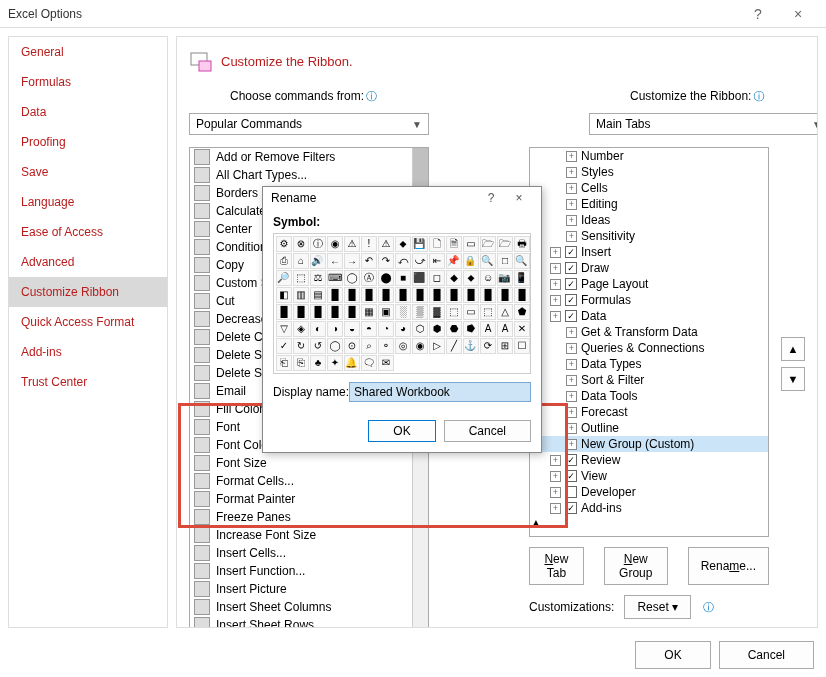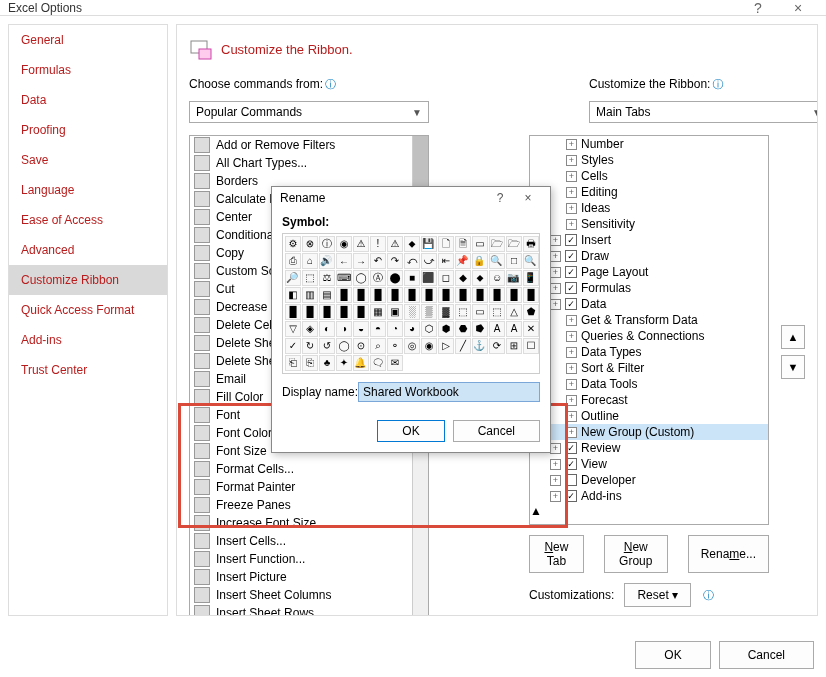--- a/index.html
+++ b/index.html
@@ -1,17 +1,17 @@
 <!DOCTYPE html>
 <html><head>
 <meta charset="utf-8">
 <style>
 * { box-sizing: border-box; margin: 0; padding: 0; font-family: "Segoe UI", Tahoma, sans-serif; }
 body { background: #fff; width: 826px; height: 677px; overflow: hidden; position: relative; }
-.titlebar { height: 16px; display: flex; align-items: center; padding: 0 8px; border-bottom: 1px solid #ddd; font-size: 12px; color: #333; }
+.titlebar { height: 28px; display: flex; align-items: center; padding: 0 8px; border-bottom: 1px solid #ddd; font-size: 12px; color: #333; }
 .titlebar .title { flex: 1; }
 .titlebar .btn { width: 40px; text-align: center; color: #666; font-size: 14px; cursor: pointer; }
 .main { display: flex; height: 608px; }
 .sidebar { width: 160px; border: 1px solid #ddd; margin: 8px 0 8px 8px; background: #fff; }
 .sidebar-item { padding: 8px 12px; font-size: 12px; color: #b91c1c; cursor: pointer; }
 .sidebar-item.selected { background: #d9d9d9; }
 .content { flex: 1; border: 1px solid #ddd; margin: 8px; padding: 12px; position: relative; overflow: hidden; }
 .header-row { display: flex; align-items: center; gap: 8px; margin-bottom: 10px; }
 .header-row .icon { width: 24px; height: 24px; }
 .header-row .text { font-size: 13px; color: #b91c1c; }
@@ -37,34 +37,34 @@
 .checkbox { width: 12px; height: 12px; border: 1px solid #666; flex-shrink: 0; display: inline-flex; align-items: center; justify-content: center; font-size: 9px; }
 .btnrow { display: flex; gap: 20px; margin-top: 10px; }
 .winbtn { border: 1px solid #aaa; background: #fdfdfd; padding: 4px 12px; font-size: 12px; cursor: pointer; text-align: center; }
 .winbtn .u { text-decoration: underline; }
 .cust-row { display: flex; align-items: center; gap: 10px; margin-top: 10px; font-size: 12px; }
 .updown { position: absolute; right: -40px; top: 200px; display: flex; flex-direction: column; gap: 6px; }
 .updown .sq { width: 24px; height: 24px; border: 1px solid #aaa; background: #fdfdfd; text-align: center; line-height: 22px; font-size: 11px; }
 .footer { position: absolute; bottom: 8px; right: 12px; display: flex; gap: 8px; }
 .footer .winbtn { padding: 6px 28px; }
 
-.dialog { position: absolute; left: 271px; top: 186px; width: 280px; background: #fff; border: 1px solid #888; box-shadow: 2px 2px 8px rgba(0,0,0,0.25); z-index: 100; }
+.dialog { position: absolute; left: 262px; top: 186px; width: 280px; background: #fff; border: 1px solid #888; box-shadow: 2px 2px 8px rgba(0,0,0,0.25); z-index: 100; }
 .dialog-title { display: flex; align-items: center; padding: 4px 8px; font-size: 12px; }
 .dialog-title .t { flex: 1; }
 .dialog-title .b { width: 28px; text-align: center; color: #555; cursor: pointer; }
 .dialog-body { padding: 6px 10px; font-size: 12px; }
 .symbol-grid { display: grid; grid-template-columns: repeat(15, 16px); gap: 1px; margin: 4px 0 8px 0; border: 1px solid #ccc; padding: 2px; background: #fff; max-height: 200px; overflow: hidden; }
 .symbol-cell { width: 16px; height: 16px; border: 1px solid #ddd; background: #f8f8f8; font-size: 10px; text-align: center; line-height: 14px; overflow: hidden; }
 .dn-row { display: flex; align-items: center; gap: 0; margin: 6px 0; }
 .dn-row input { flex: 1; border: 1px solid #7aa7d8; padding: 2px 4px; font-size: 12px; background: #cde4f7; }
 .dialog-btns { display: flex; justify-content: flex-end; gap: 8px; padding: 6px 10px 10px; }
 .dialog-btns .winbtn { padding: 3px 24px; }
 .dialog-btns .winbtn.primary { border: 1px solid #0078d4; }
 .red-box { position: absolute; border: 3px solid #d94a3a; left: 178px; top: 403px; width: 390px; height: 125px; z-index: 50; pointer-events: none; }
-.mid-label { font-size: 12px; margin-top: 6px; }
+.mid-label { font-size: 12px; margin-top: 6px; margin-left: 41px; }
 </style>
 </head>
 <body>
 
 <div class="titlebar">
   <span class="title">Excel Options</span>
   <span class="btn">?</span>
   <span class="btn">×</span>
 </div>
 

